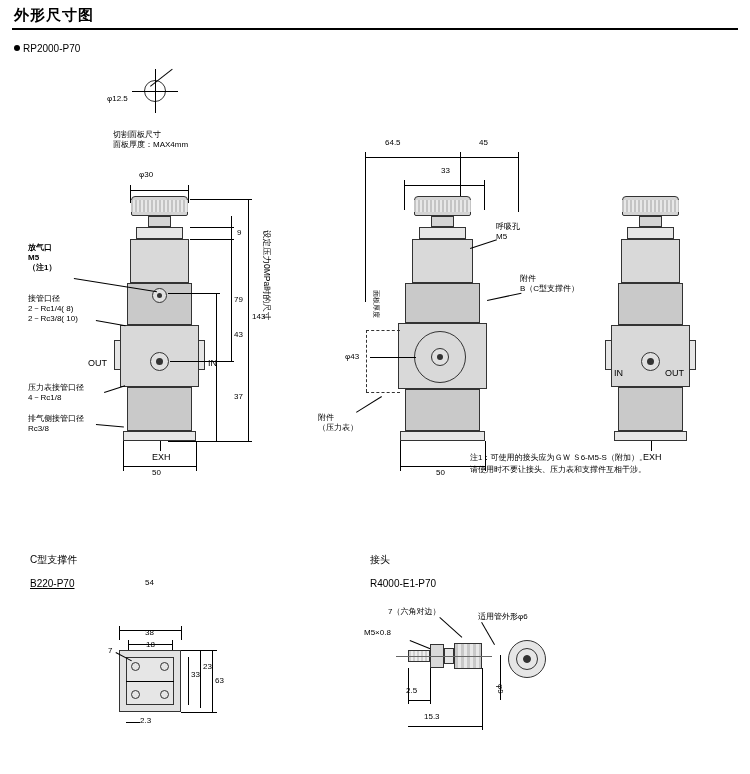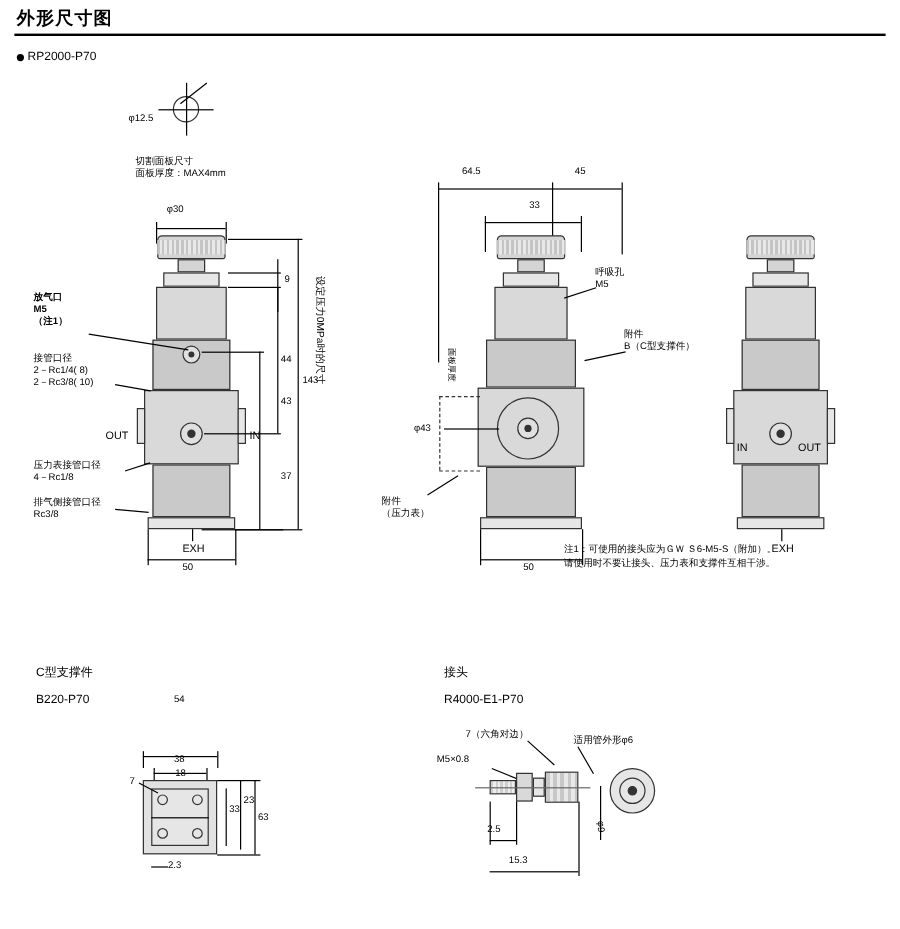--- a/index.html
+++ b/index.html
@@ -204,21 +204,21 @@
   <div class="lbl" style="left:88px;top:358px;">OUT</div>
   <div class="lbl" style="left:208px;top:358px;">IN</div>
   <div class="lbl" style="left:152px;top:452px;">EXH</div>
   <div class="vline" style="left:160px;top:441px;height:10px;"></div>
 
   <div class="lbl sm" style="left:237px;top:228px;">9</div>
   <div class="vline" style="left:231px;top:216px;height:44px;"></div>
   <div class="hline" style="left:190px;top:227px;width:44px;"></div>
   <div class="hline" style="left:190px;top:239px;width:44px;"></div>
 
-  <div class="lbl sm" style="left:234px;top:295px;">44</div>
+  <div class="lbl sm" style="left:234px;top:295px;">79</div>
   <div class="vline" style="left:231px;top:239px;height:122px;"></div>
   <div class="hline" style="left:170px;top:361px;width:64px;"></div>
 
   <div class="lbl sm" style="left:234px;top:330px;">43</div>
   <div class="vline" style="left:216px;top:293px;height:68px;"></div>
   <div class="hline" style="left:168px;top:293px;width:52px;"></div>
 
   <div class="lbl sm" style="left:234px;top:392px;">37</div>
   <div class="vline" style="left:216px;top:361px;height:80px;"></div>
   <div class="hline" style="left:168px;top:441px;width:68px;"></div>
@@ -305,21 +305,21 @@
 
   <div class="lbl" style="left:614px;top:368px;">IN</div>
   <div class="lbl" style="left:665px;top:368px;">OUT</div>
   <div class="lbl" style="left:643px;top:452px;">EXH</div>
   <div class="vline" style="left:651px;top:441px;height:10px;"></div>
 
   <div class="note-block" style="left:470px;top:452px;">注1：可使用的接头应为ＧＷ Ｓ6-M5-S（附加）。
 请使用时不要让接头、压力表和支撑件互相干涉。</div>
 
   <div class="sect-title" style="left:30px;top:553px;">C型支撑件</div>
-  <div class="sect-sub" style="left:30px;top:578px;">B220-P70</div>
+  <div class="sect-sub" style="left:30px;top:578px;text-decoration:underline;">B220-P70</div>
 
   <div class="lbl sm" style="left:145px;top:578px;">54</div>
   <div class="hline" style="left:119px;top:630px;width:62px;"></div>
   <div class="vline" style="left:119px;top:626px;height:14px;"></div>
   <div class="vline" style="left:181px;top:626px;height:14px;"></div>
 
   <div class="lbl sm" style="left:145px;top:628px;">38</div>
   <div class="hline" style="left:128px;top:644px;width:44px;"></div>
   <div class="vline" style="left:128px;top:640px;height:12px;"></div>
   <div class="vline" style="left:172px;top:640px;height:12px;"></div>

